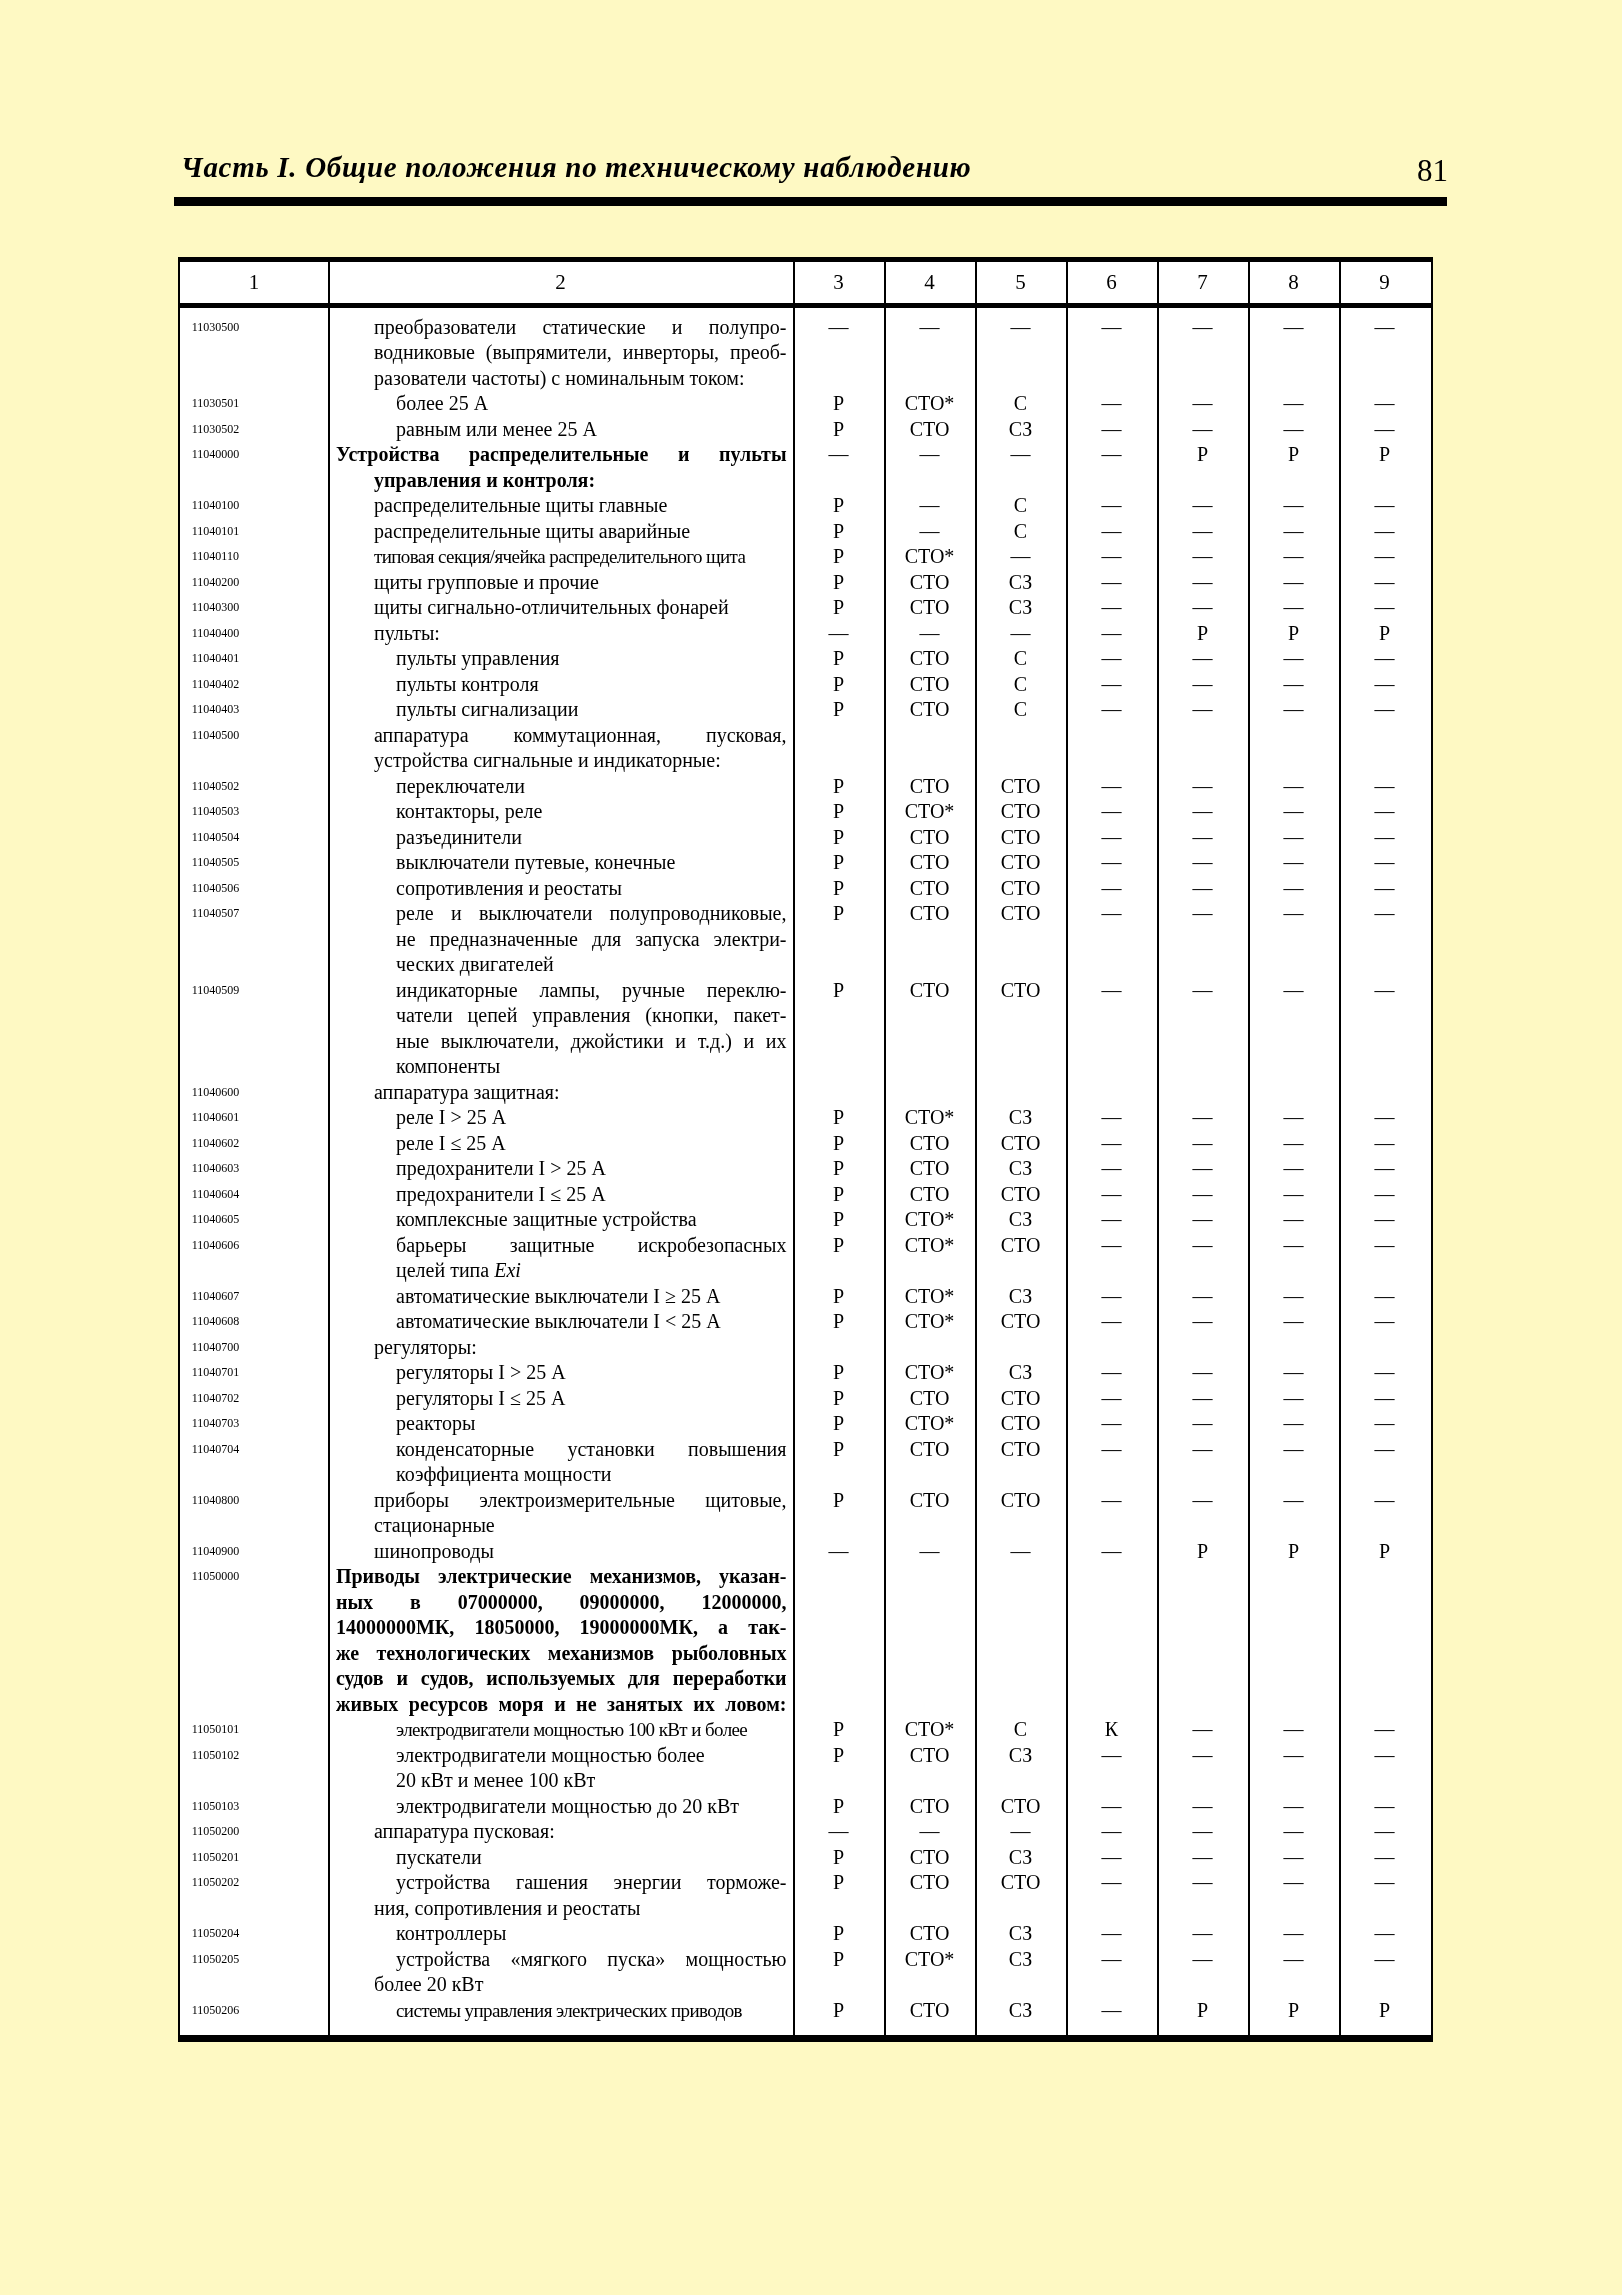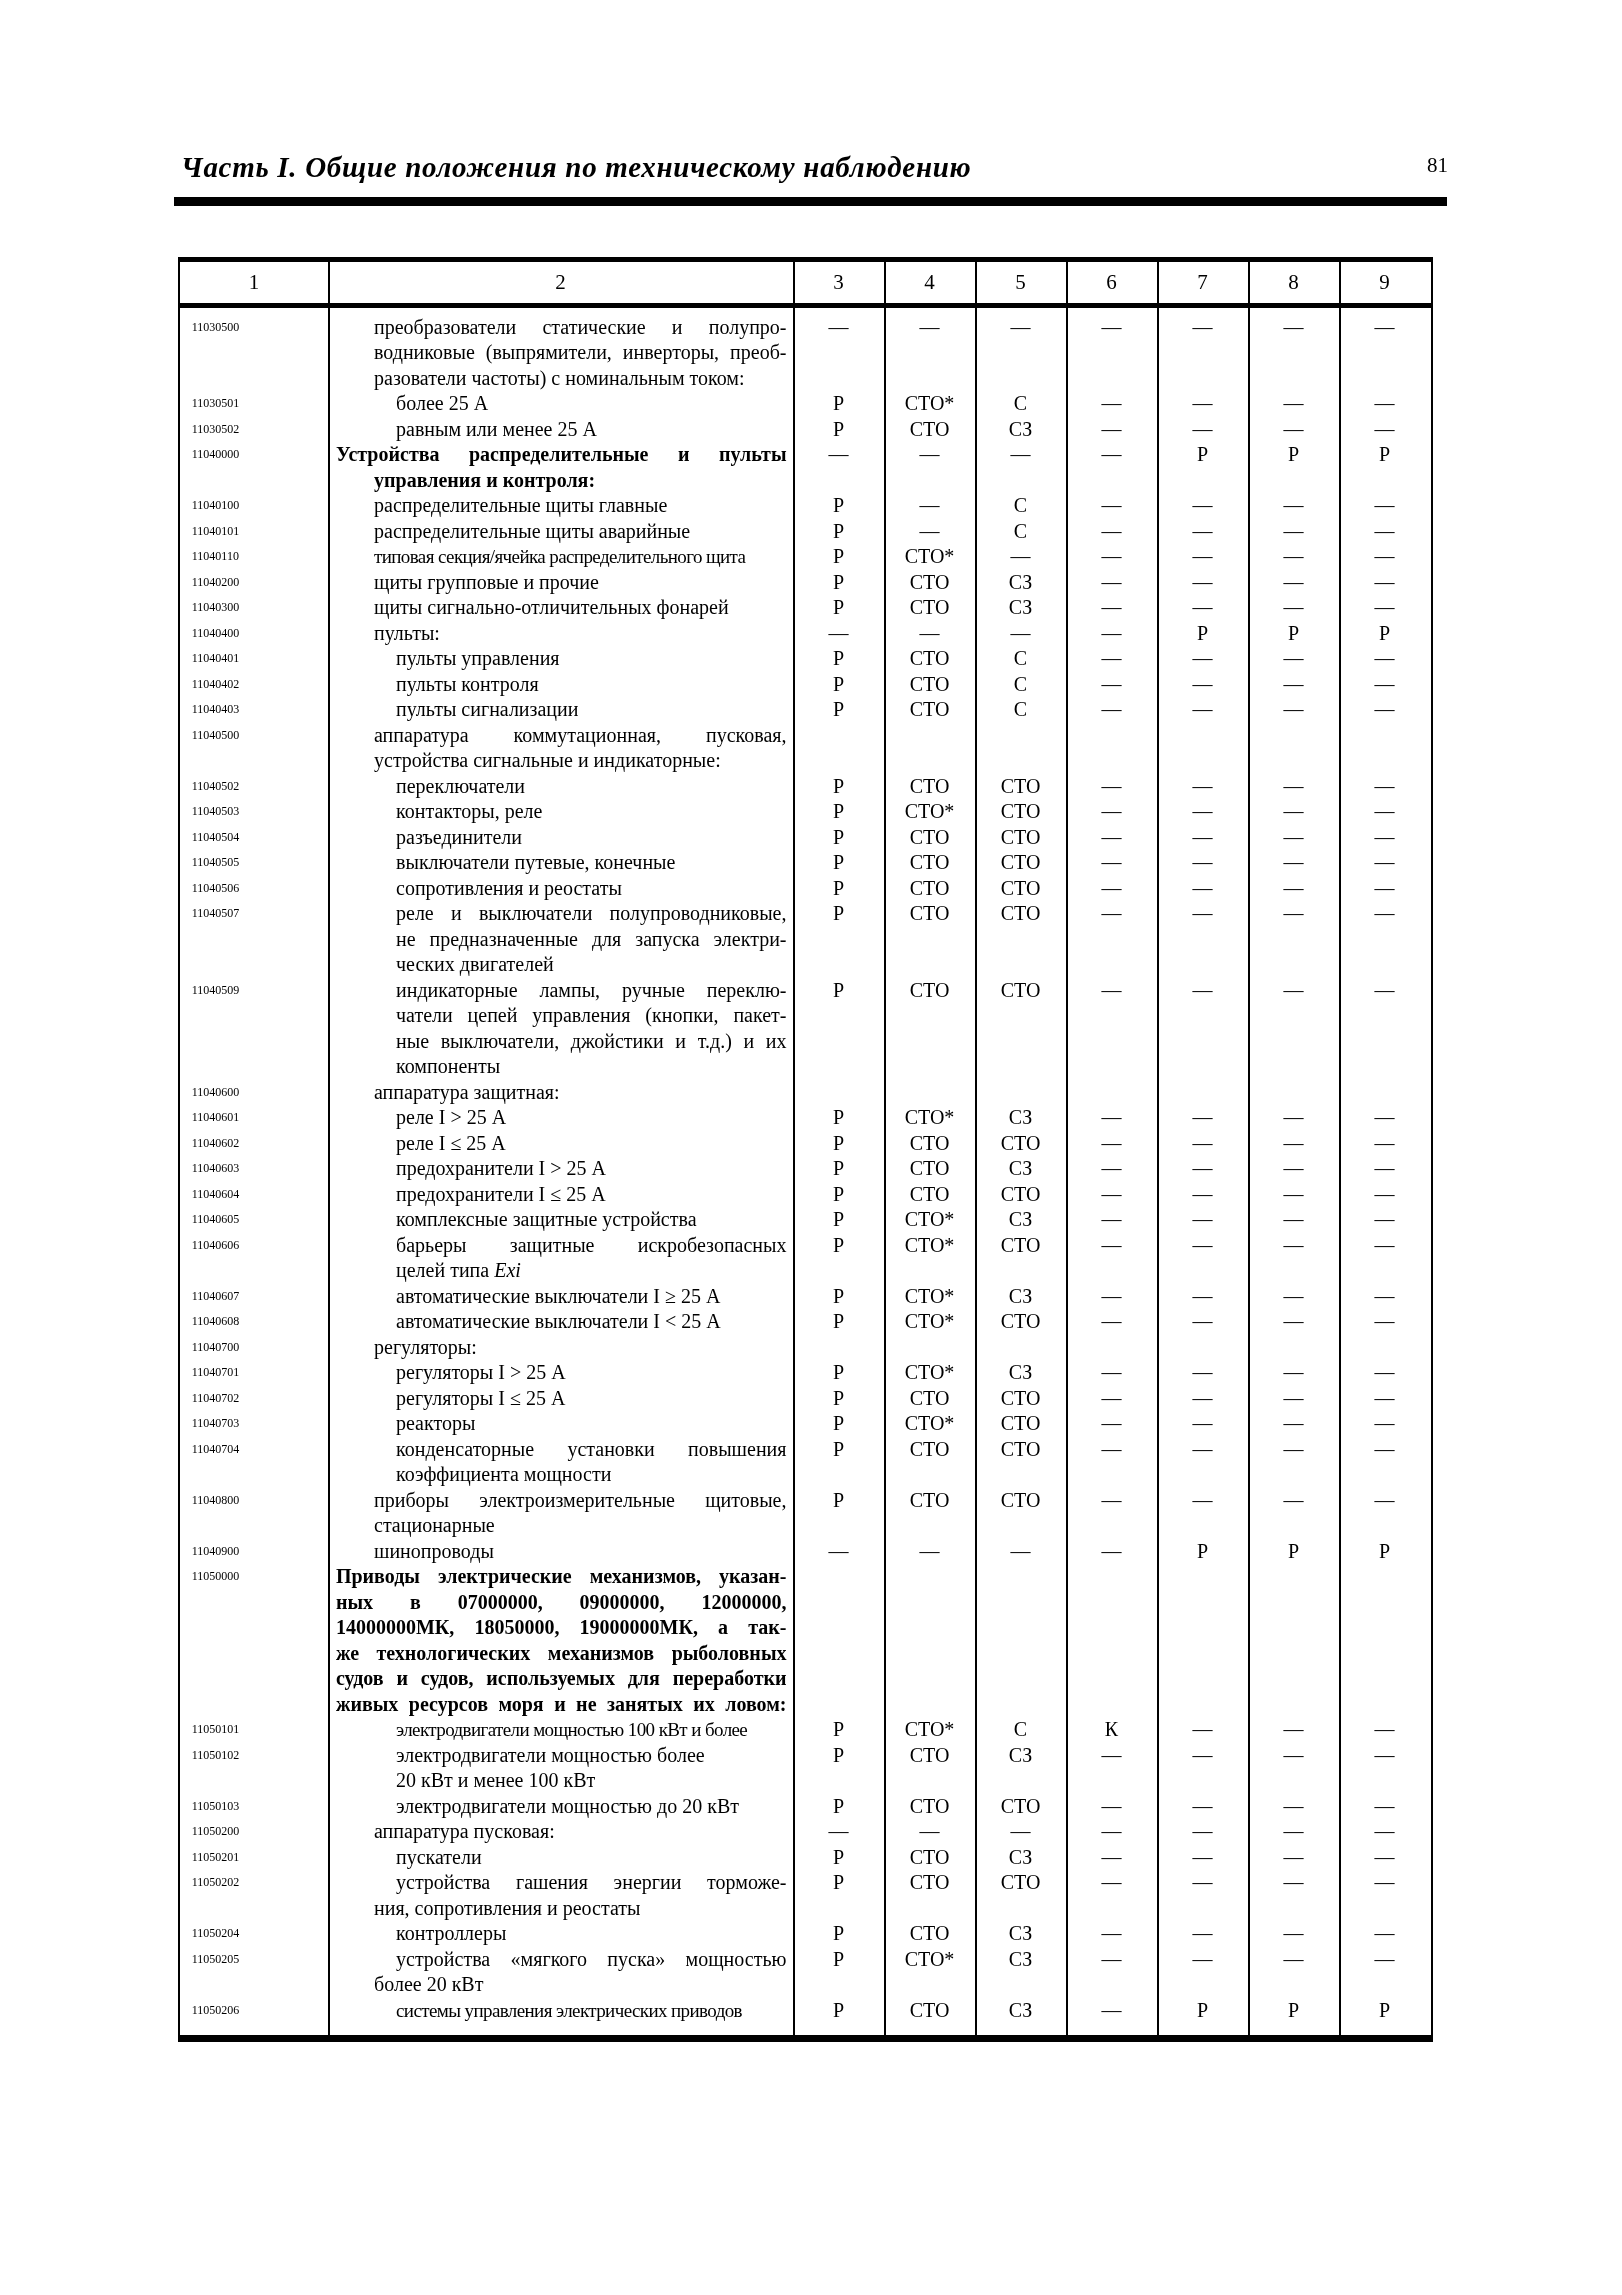--- a/index.html
+++ b/index.html
@@ -1,31 +1,31 @@
 <!DOCTYPE html>
 <html style="font-size:10.5px"><head>
 <meta charset="utf-8">
 <style>
   html,body{margin:0;padding:0;background:#e8e8e8;}
   .sheet{
     position:relative;
     width:1623px;height:2295px;
-    background:#ffffff;
+    background:#fef9c3;
     font-family:"Liberation Serif","DejaVu Serif",serif;
     color:#000;
     overflow:hidden;
   }
   .doc-title{
     position:absolute;left:181px;top:151px;
     font-style:italic;font-weight:bold;font-size:29px;
     letter-spacing:0.7px;white-space:nowrap;
   }
   .page-num{
     position:absolute;right:175px;top:153px;
-    font-size:21px;
+    font-size:31px;
   }
   .title-rule{
     position:absolute;left:174px;top:197px;
     width:1273px;height:8.5px;background:#000;
   }
   .tbl{
     position:absolute;left:178px;top:257px;
     width:1255px;
     box-sizing:border-box;
     border:2.6px solid #000;

